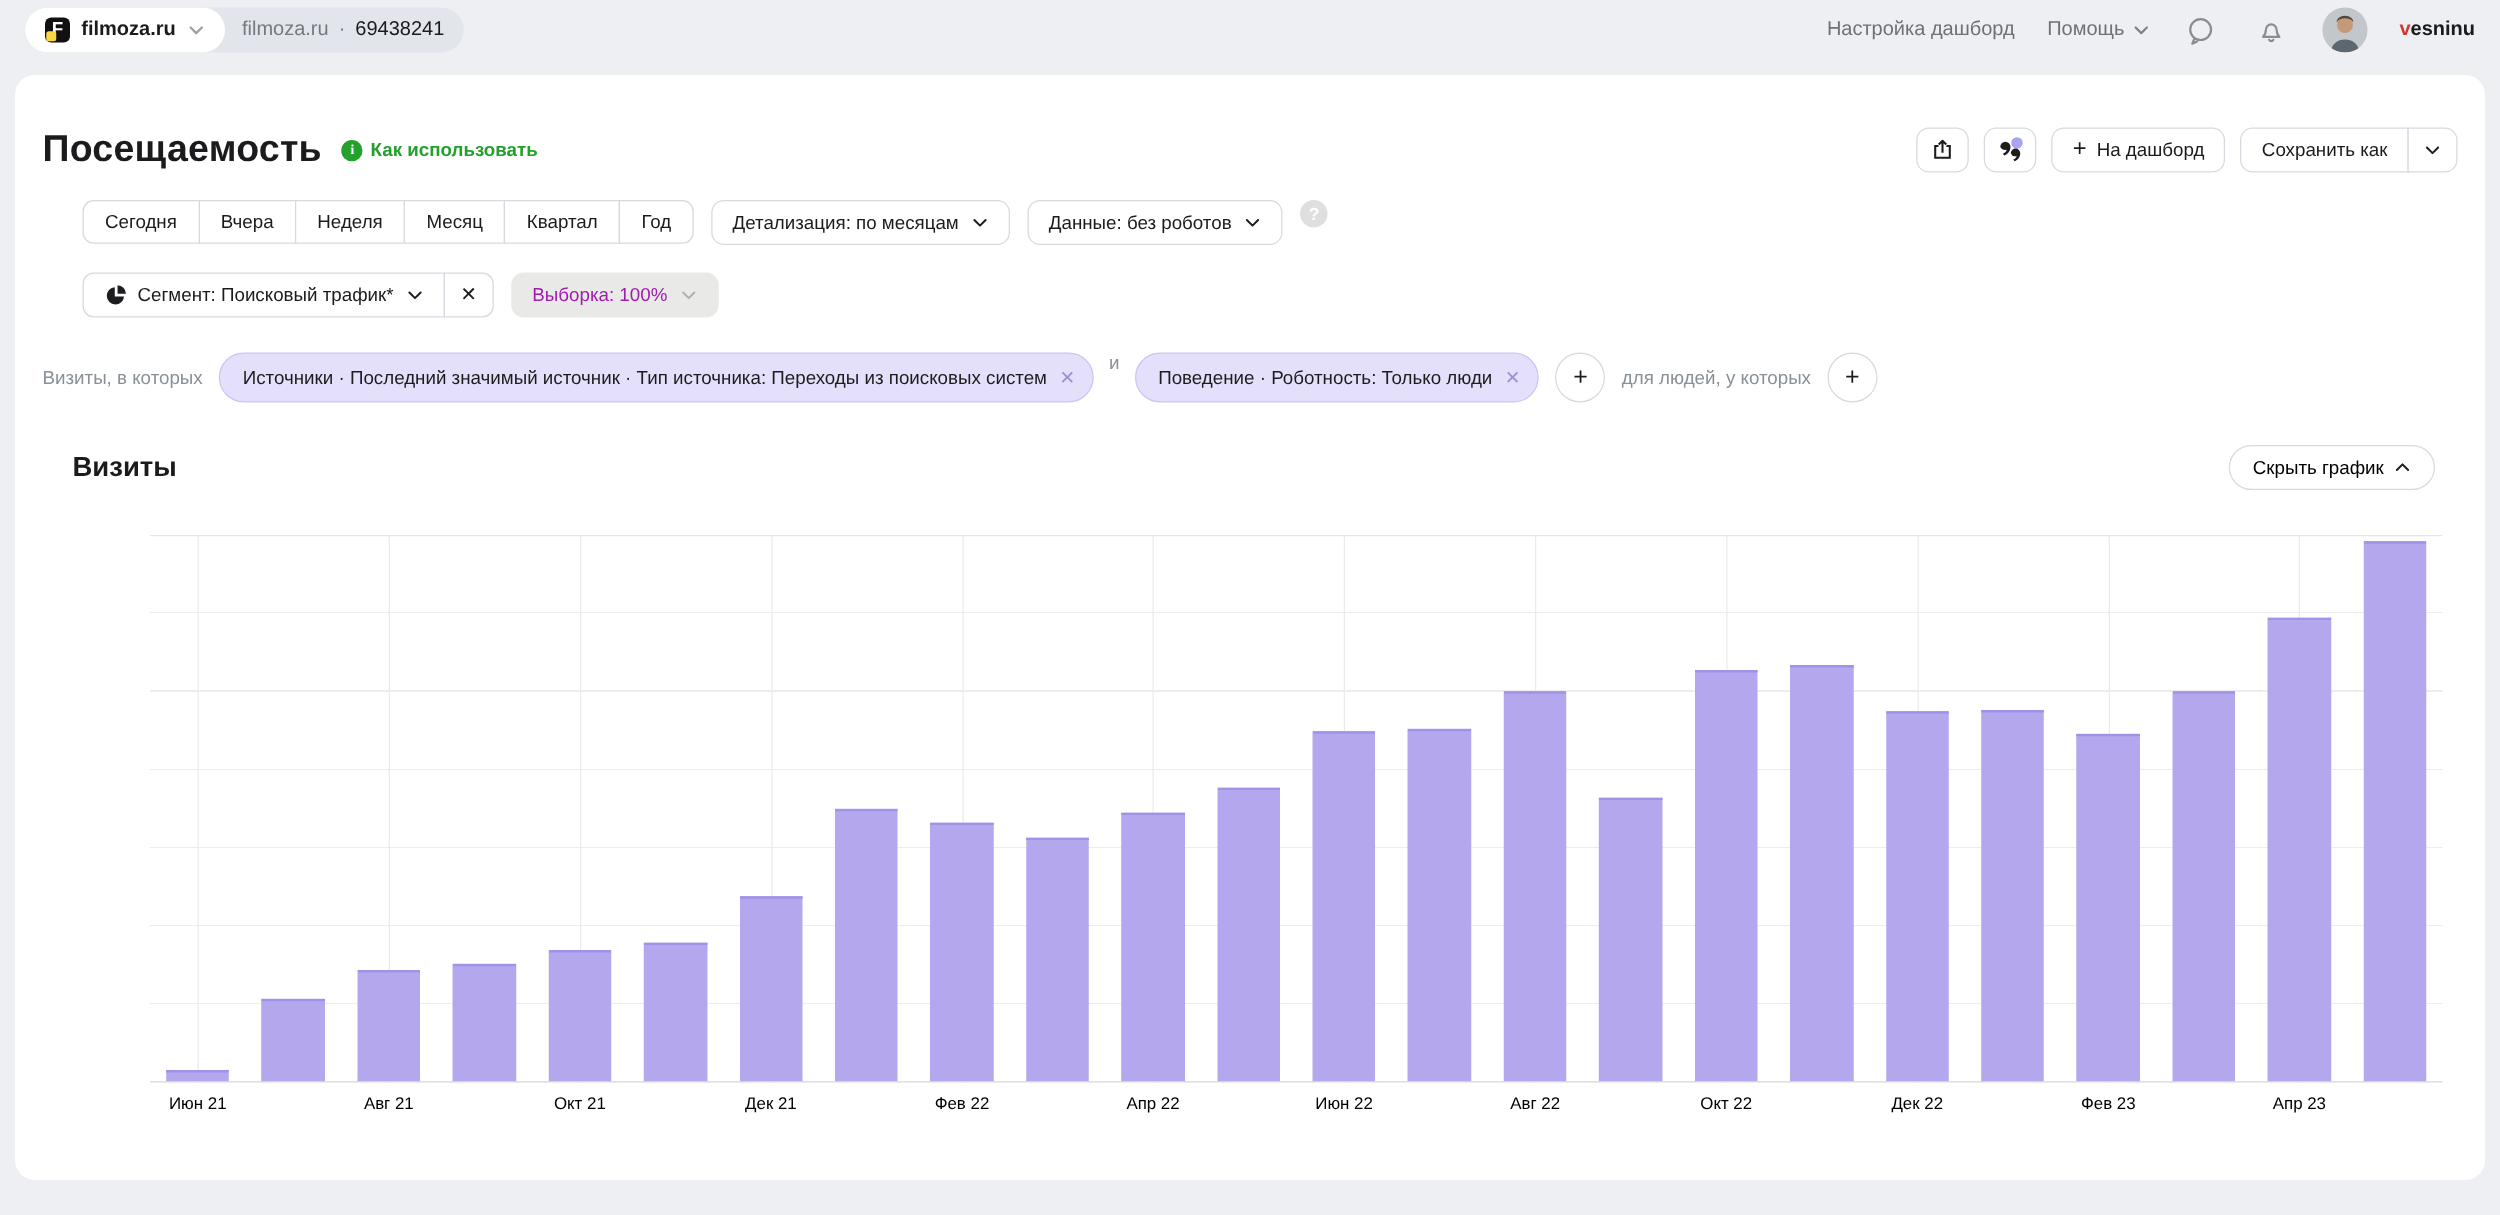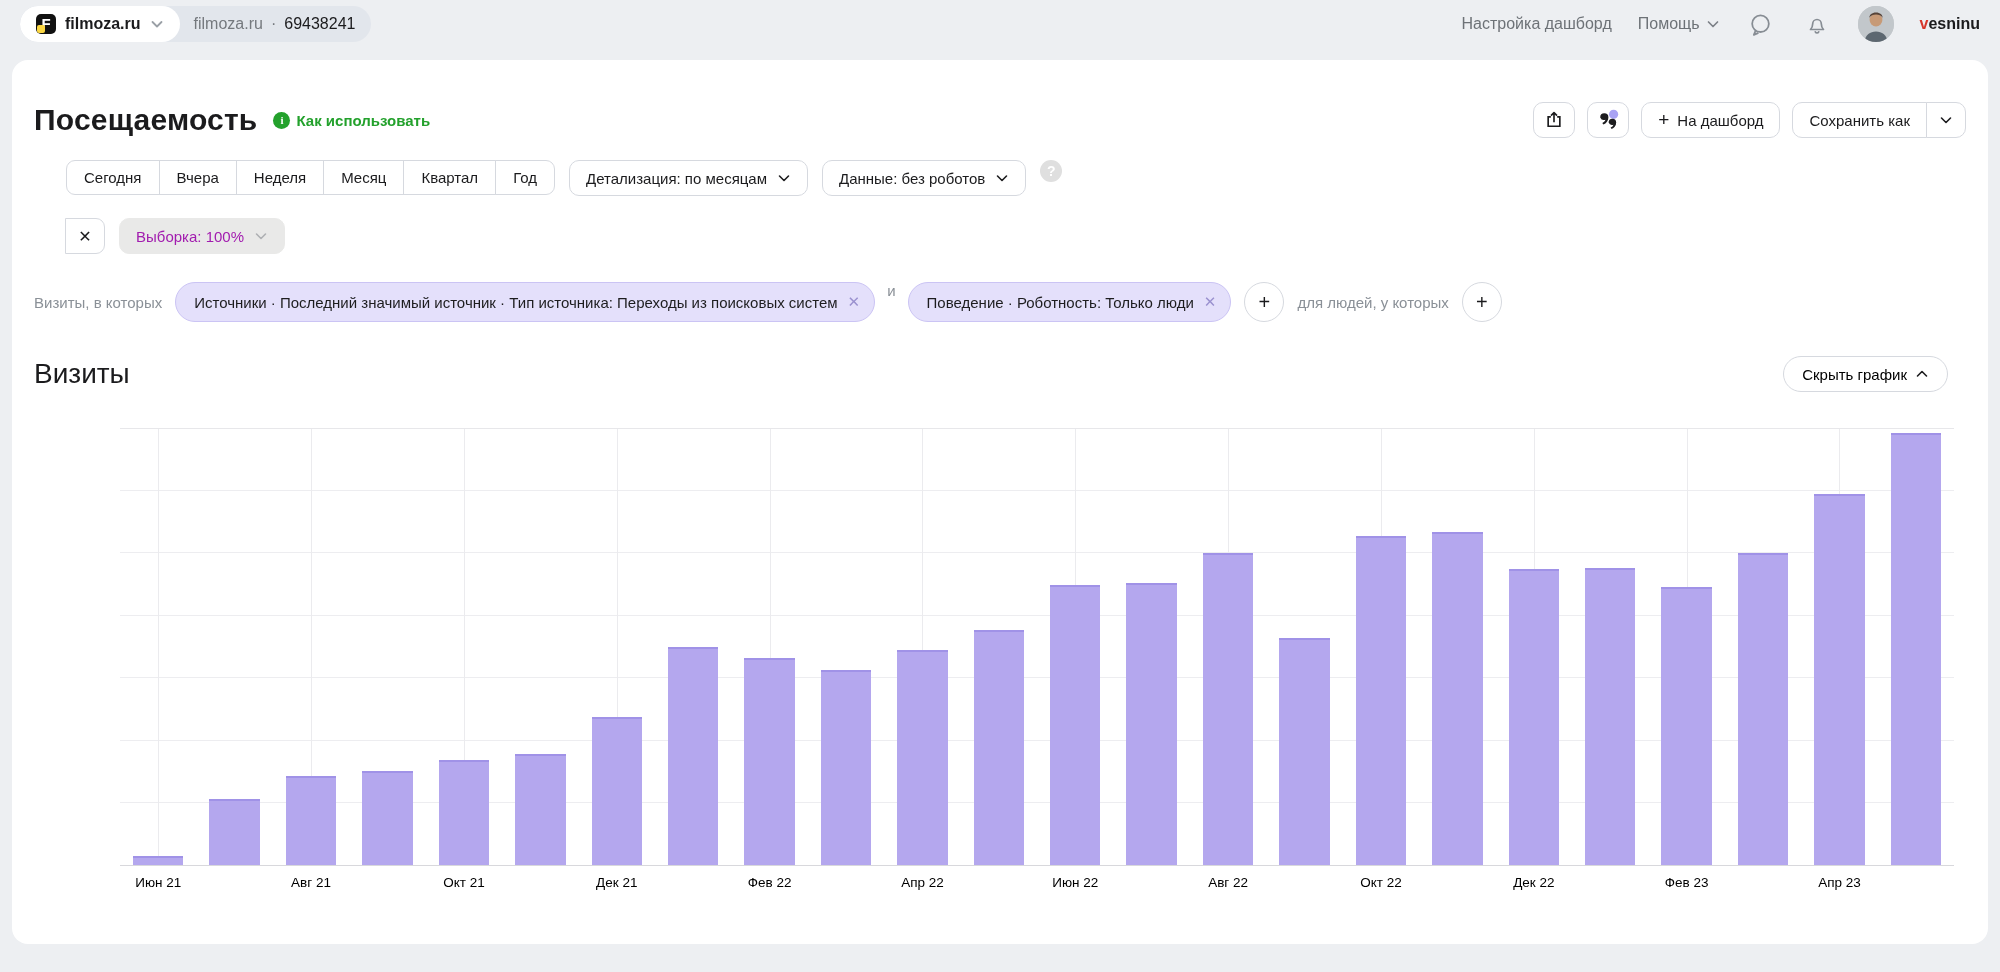--- a/index.html
+++ b/index.html
@@ -57,21 +57,21 @@
   .muted-label { color:#8a9097; font-size:15px; white-space:nowrap; }
   .chips-wrap { display:flex; align-items:flex-start; gap:12px; }
   .chip { display:inline-flex; align-items:center; gap:10px; height:40px; padding:0 14px 0 18px; background:#e4e0fb;
           border:1px solid #cbc4f4; border-radius:20px; font-size:15px; color:#1d1d1f; cursor:pointer; white-space:nowrap; }
   .chip .x { color:#9a91cf; font-size:15px; cursor:pointer; }
   .connector { color:#8a9097; font-size:15px; }
   .plus-circle { width:40px; height:40px; border-radius:50%; background:#fff; border:1px solid #d6d9df; font-size:20px; font-weight:400;
                  display:flex; align-items:center; justify-content:center; cursor:pointer; color:#1b1b1d; }
   
   .section-row { display:flex; align-items:center; margin-top:34px; }
-  .section-title { font-size:28px; font-weight:400; }
+  .section-title { font-size:22px; font-weight:700;margin-left:24px; }
   .pill { margin-left:auto; height:36px; border:1px solid #d6d9df; border-radius:18px; background:#fff; display:flex; align-items:center; gap:8px;
           padding:0 18px; font-size:15px; cursor:pointer; margin-right:18px; }
   .chart-area { margin:36px 12px 0 86px; }
   .chart-plot { position:relative; height:438px; border-top:1px solid #e7e7ea; border-bottom:1px solid #d8d8dc;
      background-image:repeating-linear-gradient(to top, transparent 0 61.55px, #ededf0 61.55px 62.55px);
      display:flex; align-items:flex-end; }
   .bar-cell { position:relative; flex:1; height:100%; display:flex; align-items:flex-end; justify-content:center; }
   .bar-cell.tick::before { content:''; position:absolute; left:50%; top:0; bottom:0; width:1px; background:#ebebee; }
   .bar { position:relative; z-index:1; width:66%; max-width:52px; background:#b4a7ee; box-shadow:inset 0 2px 0 #a092e7; }
   .x-labels { display:flex; margin-top:9px; }
@@ -194,20 +194,30 @@
       <svg class="chev" width="14" height="14" viewBox="0 0 14 14">
           <path d="M2.5 5l4.5 4.5L11.5 5" fill="none" stroke="#1d1d1f" stroke-width="1.6" stroke-linecap="round" stroke-linejoin="round"></path>
         </svg>
     </button>
 
     <span class="help-circle">?</span>
   </div>
 
   <div class="filters-row">
     <span class="attach">
+      <button class="btn">
+        <svg width="19" height="19" viewBox="0 0 22 22">
+            <path d="M10.2 3.2a8 8 0 1 0 8.6 8.6h-8.6z" fill="#1d1d1f"></path>
+            <path d="M12.8 1.4a8 8 0 0 1 7.8 7.8h-7.8z" fill="#1d1d1f"></path>
+          </svg>
+        <span>Сегмент: Поисковый трафик*</span>
+        <svg class="chev" width="14" height="14" viewBox="0 0 14 14">
+            <path d="M2.5 5l4.5 4.5L11.5 5" fill="none" stroke="#1d1d1f" stroke-width="1.6" stroke-linecap="round" stroke-linejoin="round"></path>
+          </svg>
+      </button>
       <button class="btn">✕</button>
     </span>
 
 
     <button class="btn ghost">
       <span>Выборка: 100%</span>
       <svg class="chev" width="14" height="14" viewBox="0 0 14 14">
           <path d="M2.5 5l4.5 4.5L11.5 5" fill="none" stroke="#aeb0b3" stroke-width="1.6" stroke-linecap="round" stroke-linejoin="round"></path>
         </svg>
     </button>

